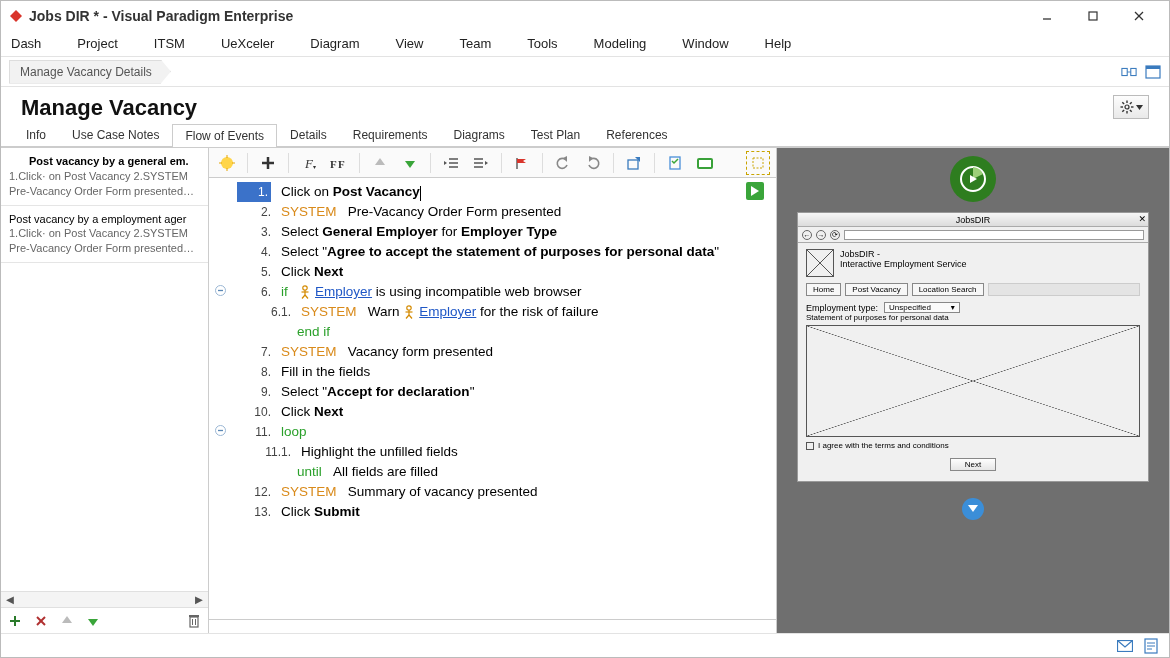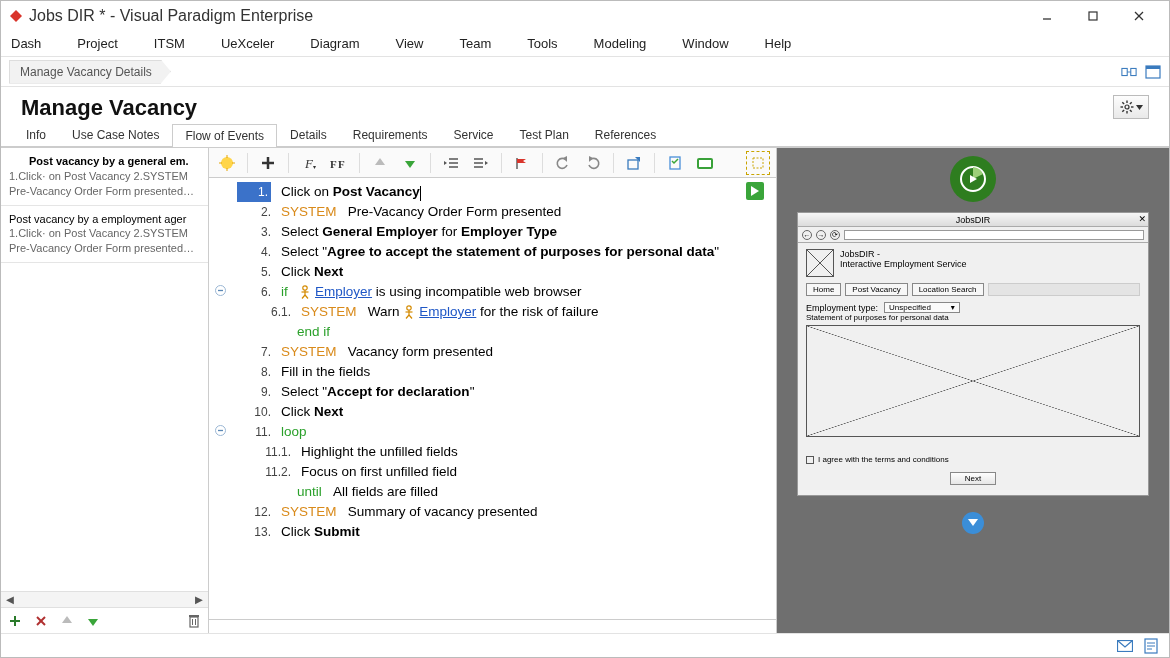--- a/index.html
+++ b/index.html
@@ -1,20 +1,20 @@
 <!DOCTYPE html>
 <html><head>
 <meta charset="utf-8">
 <style>
 * { box-sizing: border-box; margin: 0; padding: 0; }
 html, body { width: 1170px; height: 658px; font-family: "Segoe UI", Tahoma, sans-serif; font-size: 13px; color: #000; background: #fff; overflow: hidden; }
 .window { width: 1170px; height: 658px; border: 1px solid #bbb; display: flex; flex-direction: column; }
 .titlebar { height: 30px; display: flex; align-items: center; padding: 0 8px; }
 .titlebar .app-icon { width: 14px; height: 14px; margin-right: 6px; }
-.titlebar .title { flex: 1; font-size: 16px; color: #333; }
+.titlebar .title { flex: 1; font-size: 14px; color: #333; font-weight: bold; }
 .titlebar .winbtns { display: flex; gap: 2px; }
 .titlebar .winbtn { width: 44px; height: 28px; display: flex; align-items: center; justify-content: center; }
 .titlebar .winbtn svg { width: 12px; height: 12px; }
 .menubar { height: 26px; display: flex; align-items: center; padding: 0 10px; gap: 36px; border-bottom: 1px solid #e3e3e3; }
 .menubar span { font-size: 13px; color: #222; cursor: default; }
 .breadcrumb-row { height: 30px; display: flex; align-items: center; padding: 0 8px; border-bottom: 1px solid #e3e3e3; }
 .breadcrumb { display: inline-flex; align-items: center; height: 24px; padding: 0 18px 0 10px; background: #f2f2f2; color: #555; font-size: 12px; border: 1px solid #ddd; clip-path: polygon(0 0, calc(100% - 10px) 0, 100% 50%, calc(100% - 10px) 100%, 0 100%); }
 .breadcrumb-right { margin-left: auto; display: flex; gap: 8px; align-items: center;}
 .page-head { display: flex; align-items: flex-start; padding: 8px 20px 2px; gap: 12px; }
 .page-title { font-size: 22px; font-weight: 700; color: #111; flex: 1; }
@@ -67,21 +67,21 @@
 .ximg { border:1px solid #555; position:relative; }
 .ximg::before, .ximg::after { content:""; position:absolute; left:0; right:0; top:0; bottom:0; }
 .ximg::before { background: linear-gradient(to top right, transparent calc(50% - .5px), #555, transparent calc(50% + .5px)); }
 .ximg::after { background: linear-gradient(to top left, transparent calc(50% - .5px), #555, transparent calc(50% + .5px)); }
 .wf-btns { display:flex; gap:4px; margin-bottom:6px; }
 .wf-btns .b { border:1px solid #888; padding:1px 6px; background:#f7f7f7; font-size:8px; }
 .wf-btns .track { flex:1; background:#e4e4e4; border:1px solid #ccc; }
 .wf-row { display:flex; align-items:center; gap:6px; margin-bottom:0; }
 .wf-sel { border:1px solid #888; background:#fafafa; padding:0 4px; font-size:8px; display:flex; align-items:center; gap:20px; }
 .wf-big { height: 112px; }
-.wf-chk { display:flex; align-items:center; gap:4px; font-size:8px; margin-top:18px; }
+.wf-chk { display:flex; align-items:center; gap:4px; font-size:8px; margin-top:4px; }
 .wf-chk .box { width:8px; height:8px; border:1px solid #555; }
 .wf-next { display:flex; justify-content:center; margin-top:8px; }
 .wf-next .b { border:1px solid #888; background:linear-gradient(#fefefe,#e6e6e6); padding:1px 14px; font-size:8px; }
 .down-badge { width: 22px; height: 22px; border-radius:50%; background:#3b8ed8; display:flex; align-items:center; justify-content:center; margin-top: 6px;}
 .bottom-inner { height: 14px; border-top: 1px solid #ccc; }
 .footer { height: 24px; border-top: 1px solid #e3e3e3; display:flex; align-items:center; justify-content:flex-end; gap:10px; padding: 0 10px; }
 svg { display:block; }
 </style>
 </head>
 <body>
@@ -170,21 +170,21 @@
         </svg>
     </div>
   </div>
 
   <div class="tabs">
     <div class="tab"><span>Info</span></div>
     <div class="tab"><span>Use Case Notes</span></div>
     <div class="tab active"><span>Flow of Events</span></div>
     <div class="tab"><span>Details</span></div>
     <div class="tab"><span>Requirements</span></div>
-    <div class="tab"><span>Service</span></div>
+    <div class="tab"><span>Diagrams</span></div>
     <div class="tab"><span>Test Plan</span></div>
     <div class="tab"><span>References</span></div>
   </div>
 
   <div class="body">
     <div class="left-pane">
       <div class="scenario-list">
         <div class="scenario active">
           <span class="st title">Post vacancy by a general em.</span>
           <span class="st meta">1.Click· on Post Vacancy 2.SYSTEM</span>
@@ -439,25 +439,20 @@
                 <line x1="3" y1="5.5" x2="8" y2="5.5" stroke="#5b88b5" stroke-width="1.3"></line>
               </svg>
             </span>
             <span class="num">11.</span>
             <span class="content"><span class="kw-ctrl">loop</span></span>
           </div>
           <div class="step">
             <span class="marg"></span>
             <span class="num sub">11.1.</span>
             <span class="content">Highlight the unfilled fields</span>
-          </div>
-          <div class="step">
-            <span class="marg"></span>
-            <span class="num sub">11.2.</span>
-            <span class="content">Focus on first unfilled field</span>
           </div>
           <div class="step">
             <span class="marg"></span>
             <span class="num" style="width: 50px; text-align: left; padding-left: 34px;"></span>
             <span class="content"><span class="kw-ctrl">until</span>&nbsp;&nbsp;&nbsp;All fields are filled</span>
           </div>
           <div class="step">
             <span class="marg"></span>
             <span class="num">12.</span>
             <span class="content"><span class="kw-sys">SYSTEM</span>&nbsp;&nbsp;&nbsp;Summary of vacancy presented</span>

